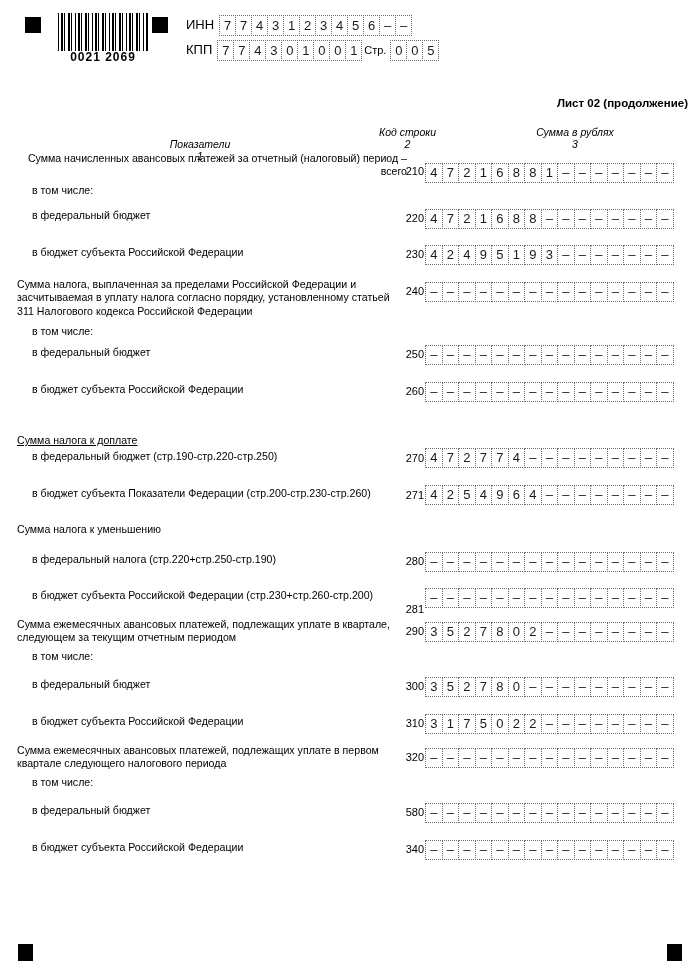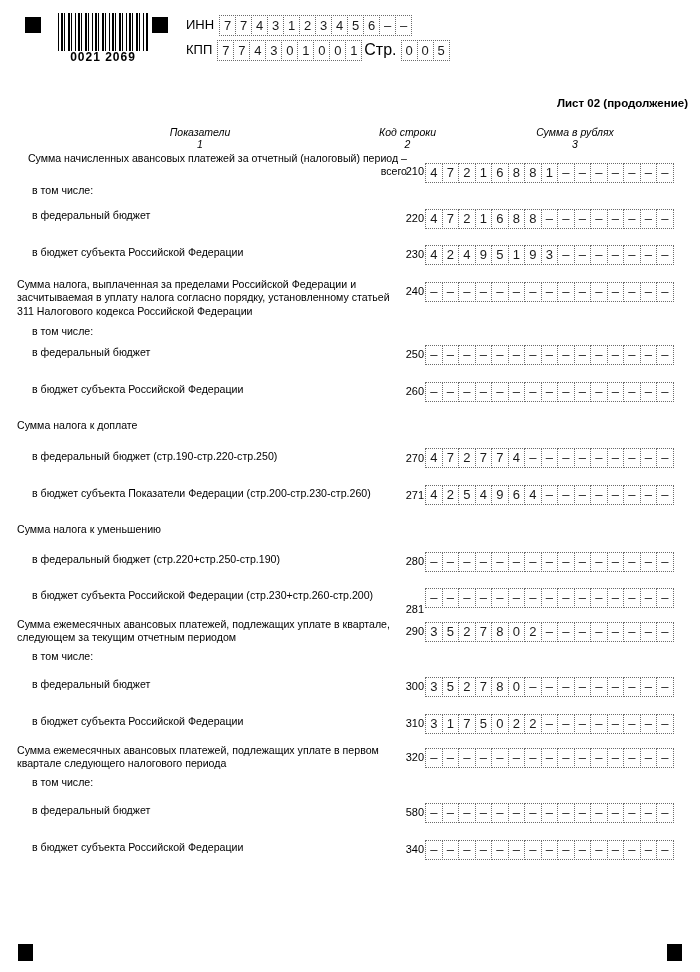--- a/index.html
+++ b/index.html
@@ -81,21 +81,21 @@
   .idrow + .idrow { margin-top: 3px; }
   .idlabel {
     font-size: 13px;
     letter-spacing: 0px;
     margin-right: 5px;
     line-height: 22px;
   }
   .idlabel.stp {
     margin-left: 3px;
     margin-right: 4px;
-    font-size: 16px;
+    font-size: 11px;
   }
 
   
   .cells {
     display: flex;
   }
   .cell {
     width: 17.5px;
     height: 20px;
     box-sizing: border-box;
@@ -132,21 +132,21 @@
     position: absolute;
     text-align: center;
     font-style: italic;
     font-size: 10.5px;
     line-height: 12px;
   }
   .col-h .num {
     font-style: italic;
     display: block;
   }
-  .col-h-indicators { left: 130px; width: 140px; top: 0; }
+  .col-h-indicators { left: 130px; width: 140px; top: 12px; }
   .col-h-code       { left: 355px; width: 105px; top: 0; }
   .col-h-sum        { left: 470px; width: 210px; top: 0; text-align: center; }
 
   
   .rows-area {
     position: absolute;
     left: 0;
     top: 152px;
     width: 700px;
   }
@@ -373,21 +373,21 @@
         <span class="cell dash">–</span>
         <span class="cell dash">–</span>
         <span class="cell dash">–</span>
         <span class="cell dash">–</span>
         <span class="cell dash">–</span>
         <span class="cell dash">–</span>
         <span class="cell dash">–</span>
       </div>
     </div>
     <div class="frow" style="position: absolute; left: 0px; top: 0px; width: 700px; height: 0px;">
-      <div class="label" style="top: 267px;">Сумма налога к доплате</div>
+      <div class="label" style="top: 282px; text-decoration: underline;">Сумма налога к доплате</div>
     </div>
     <div class="frow" style="position: absolute; left: 0px; top: 0px; width: 700px; height: 0px;">
       <div class="label indent" style="top: 298px;">в федеральный бюджет (стр.190-стр.220-стр.250)</div>
       <div class="code" style="top: 300px;">270</div>
       <div class="valcells cells" style="top: 296px;">
         <span class="cell">4</span>
         <span class="cell">7</span>
         <span class="cell">2</span>
         <span class="cell">7</span>
         <span class="cell">7</span>
@@ -421,21 +421,21 @@
         <span class="cell dash">–</span>
         <span class="cell dash">–</span>
         <span class="cell dash">–</span>
         <span class="cell dash">–</span>
       </div>
     </div>
     <div class="frow" style="position: absolute; left: 0px; top: 0px; width: 700px; height: 0px;">
       <div class="label" style="top: 371px;">Сумма налога к уменьшению</div>
     </div>
     <div class="frow" style="position: absolute; left: 0px; top: 0px; width: 700px; height: 0px;">
-      <div class="label indent" style="top: 401px;">в федеральный бюджет (стр.220+стр.250-стр.190)</div>
+      <div class="label indent" style="top: 401px;">в федеральный налога (стр.220+стр.250-стр.190)</div>
       <div class="code" style="top: 403px;">280</div>
       <div class="valcells cells" style="top: 400px;">
         <span class="cell dash">–</span>
         <span class="cell dash">–</span>
         <span class="cell dash">–</span>
         <span class="cell dash">–</span>
         <span class="cell dash">–</span>
         <span class="cell dash">–</span>
         <span class="cell dash">–</span>
         <span class="cell dash">–</span>

